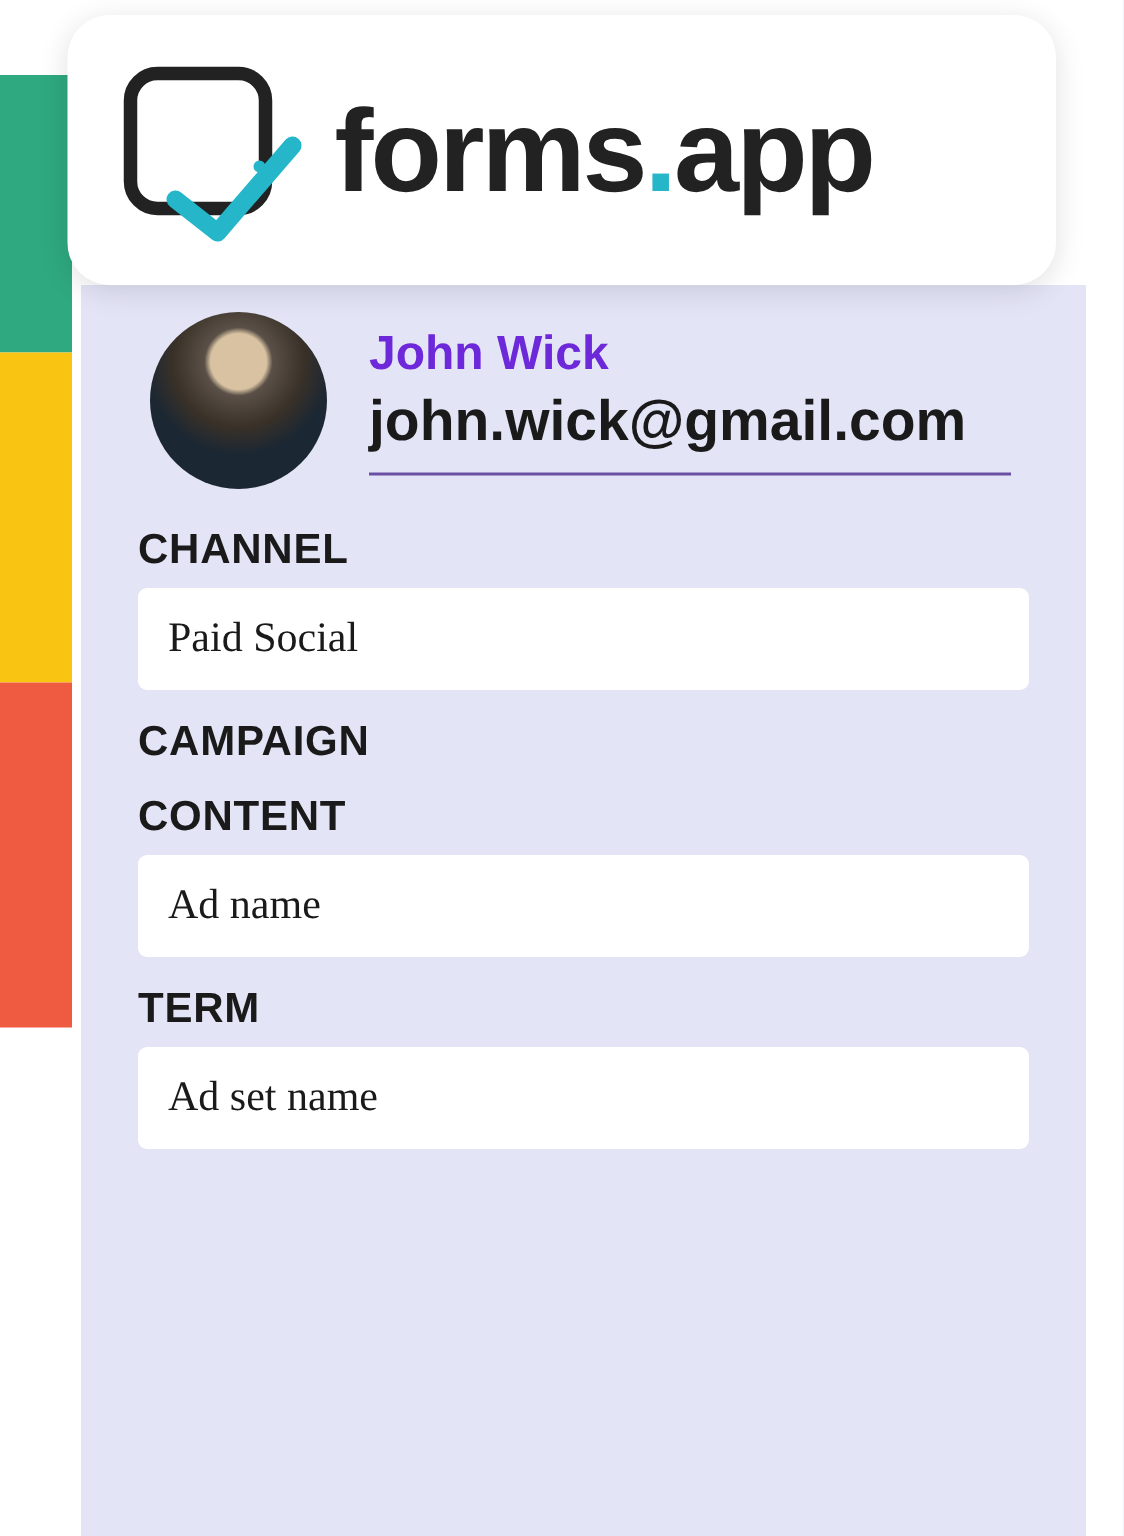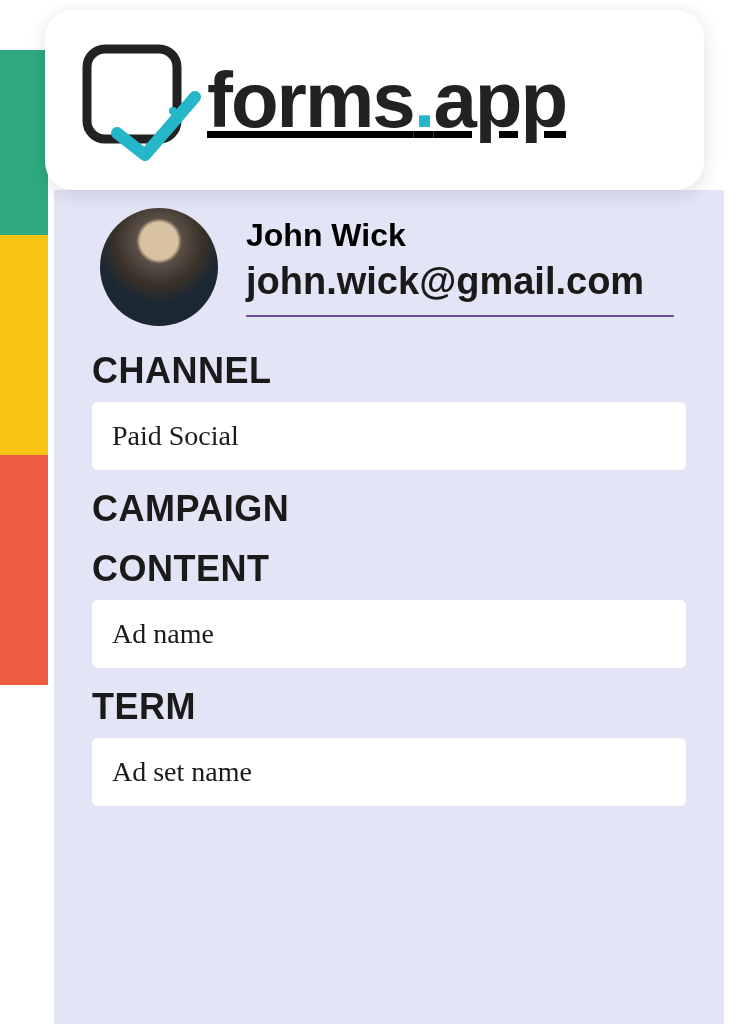--- a/index.html
+++ b/index.html
@@ -27,22 +27,21 @@
       left: 45px;
       right: 45px;
       height: 180px;
       background: #fff;
       border-radius: 28px;
       box-shadow: 0 4px 20px rgba(0,0,0,0.12);
       z-index: 3;
       display: flex;
       align-items: center;
       padding: 0 28px;
-      gap: 4px;
-      text-decoration: underline;
+      gap: 20px;
     }
     .logo-icon-wrap {
       width: 130px;
       height: 130px;
       position: relative;
       flex-shrink: 0;
     }
     .logo-brand {
       font-size: 78px;
       font-weight: 600;
@@ -83,31 +82,31 @@
       display: flex;
       flex-direction: column;
       gap: 6px;
       border-bottom: 2px solid #6a4fa3;
       padding-bottom: 12px;
       padding-right: 30px;
     }
     .user-name {
       font-size: 32px;
       font-weight: 600;
-      color: #000000;
+      color: #6d28d9;
     }
     .user-email {
       font-size: 38px;
       font-weight: 600;
       color: #1a1a1a;
     }
 
     .field-group { margin-bottom: 18px; }
     .field-label {
-      font-size: 36px;
+      font-size: 28px;
       font-weight: 700;
       letter-spacing: 0.5px;
       color: #1a1a1a;
       margin-bottom: 10px;
       text-transform: uppercase;
     }
     .field-input {
       width: 100%;
       background: #fff;
       border: none;

